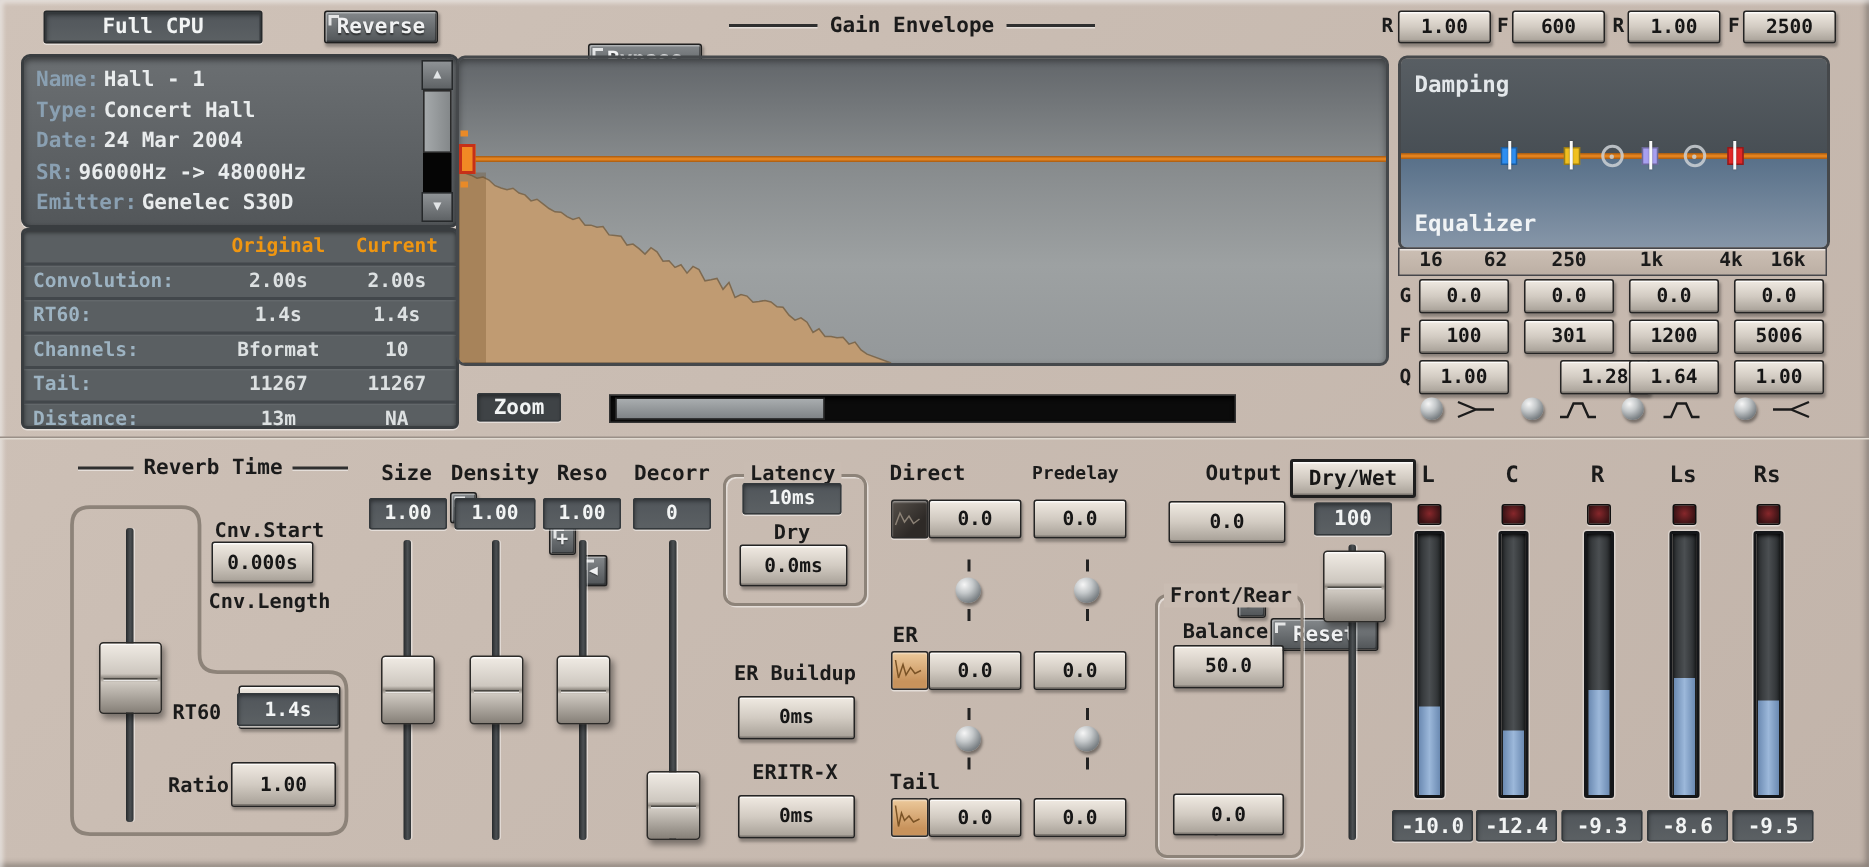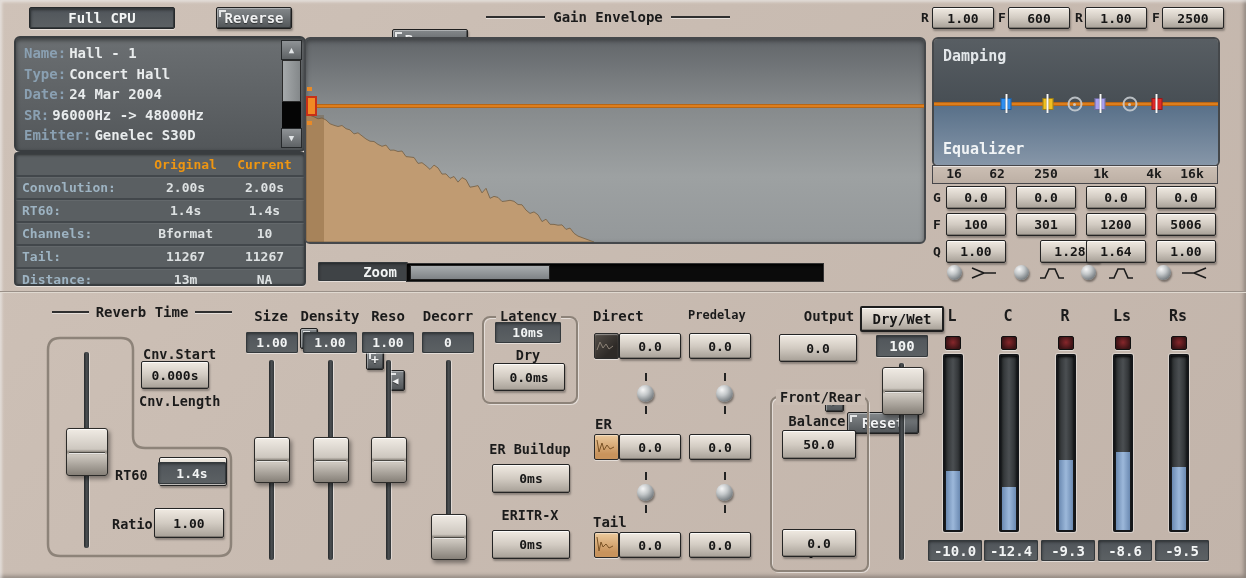--- a/index.html
+++ b/index.html
@@ -228,21 +228,21 @@
     <div class="abs" id="damp-like-line" style="left:0;right:0;top:65px;height:4px;background:linear-gradient(180deg,#a55a12,#f08a20 50%,#a55a12);"></div>
     <div class="abs" style="left:0;top:57px;width:11px;height:20px;background:#f28a24;border:2px solid #c63018;box-sizing:border-box;"></div>
     <div class="abs" style="left:1px;top:48px;width:5px;height:4px;background:#e88a28;"></div>
     <div class="abs" style="left:1px;top:82px;width:5px;height:4px;background:#e88a28;"></div>
   </div>
 
 
   <div class="abs btn-dark" style="left:300px;top:262px;width:16px;height:19px;">
     <span>-</span>
   </div>
-  <div class="abs darkbox" style="left:318px;top:262px;width:56px;height:19px;font-size:14px;background:#3f4346;padding-left:34px;">
+  <div class="abs darkbox" style="left:318px;top:262px;width:56px;height:19px;font-size:14px;background:#3f4346;">
     <span>Zoom</span>
   </div>
   <div class="abs btn-dark" style="left:366px;top:262px;width:16px;height:19px;">
     <span>+</span>
   </div>
   <div class="abs btn-dark" style="left:386px;top:262px;width:17px;height:19px;font-size:10px;">
     <span>◀</span>
   </div>
   <div class="abs" id="scrolltrack" style="left:406px;top:263px;width:416px;height:17px;">
     <div id="scrollthumb" style="left:3px;width:138px;"></div>

